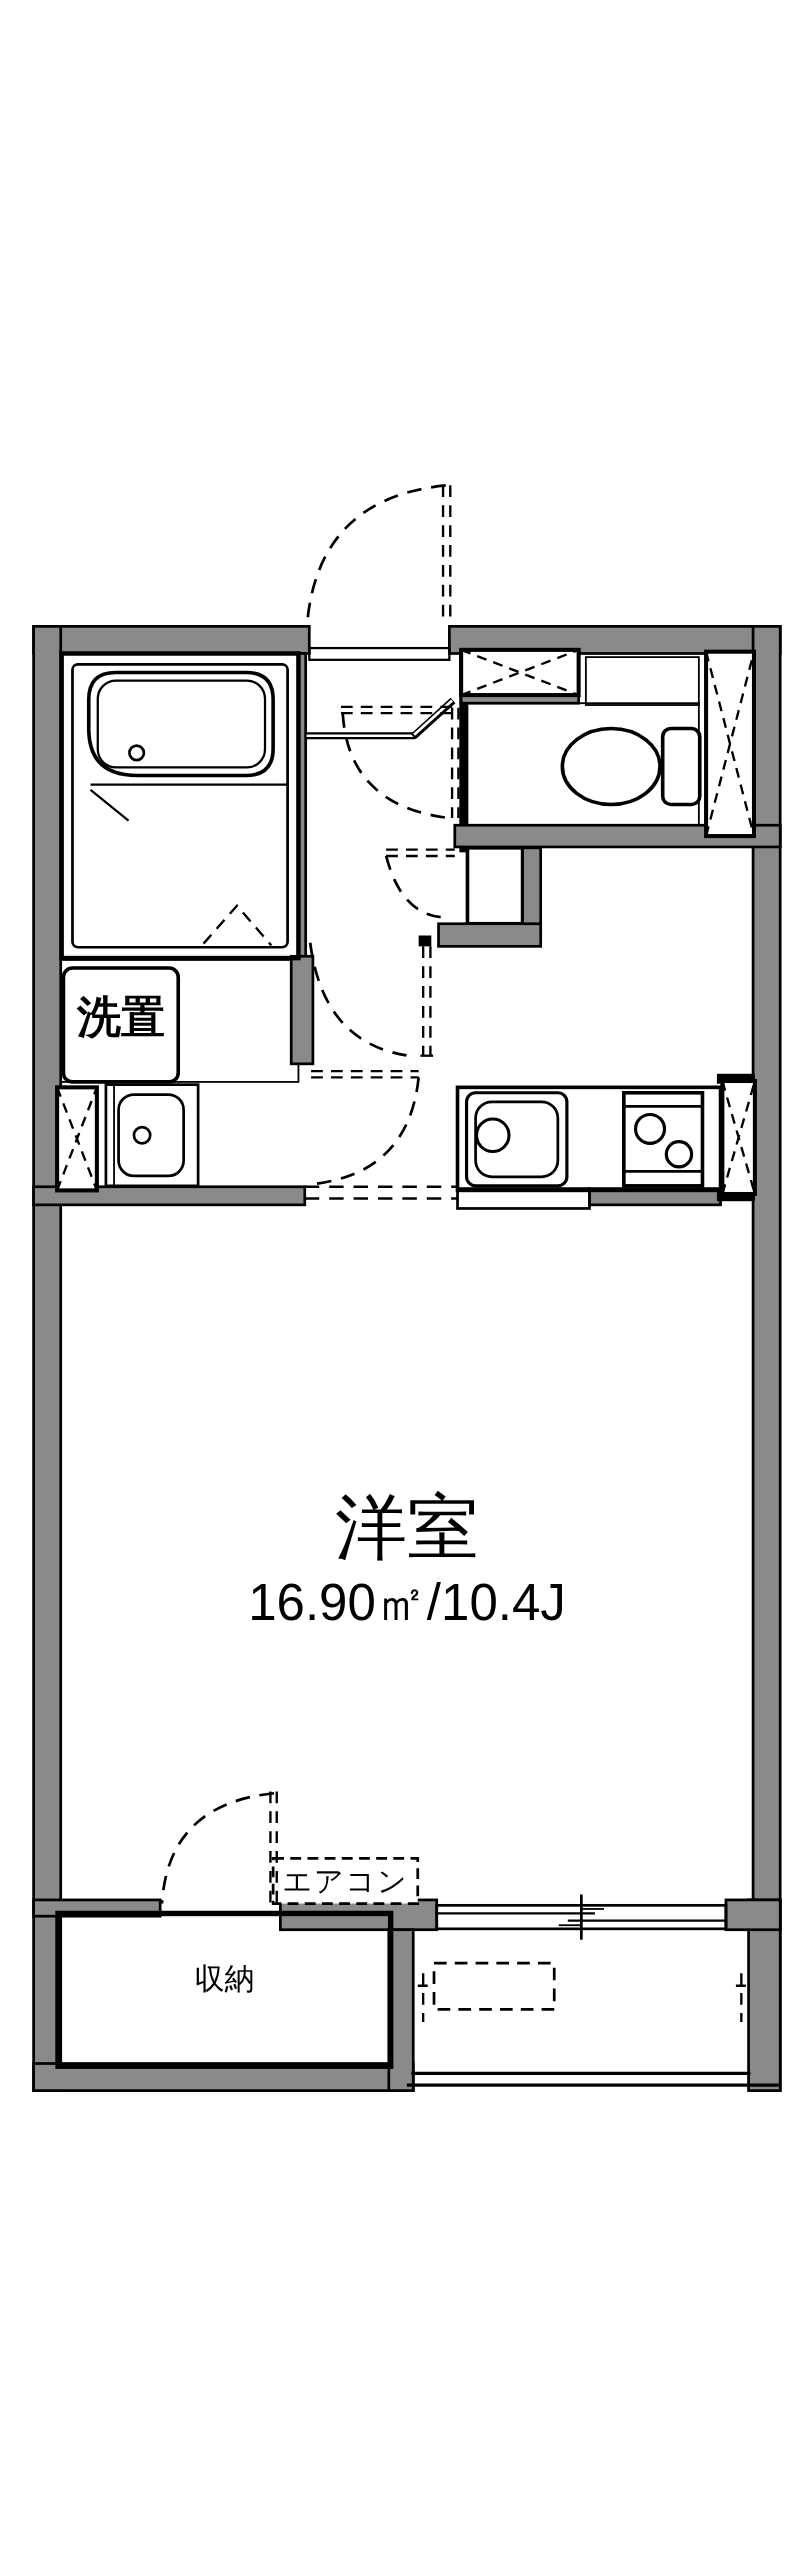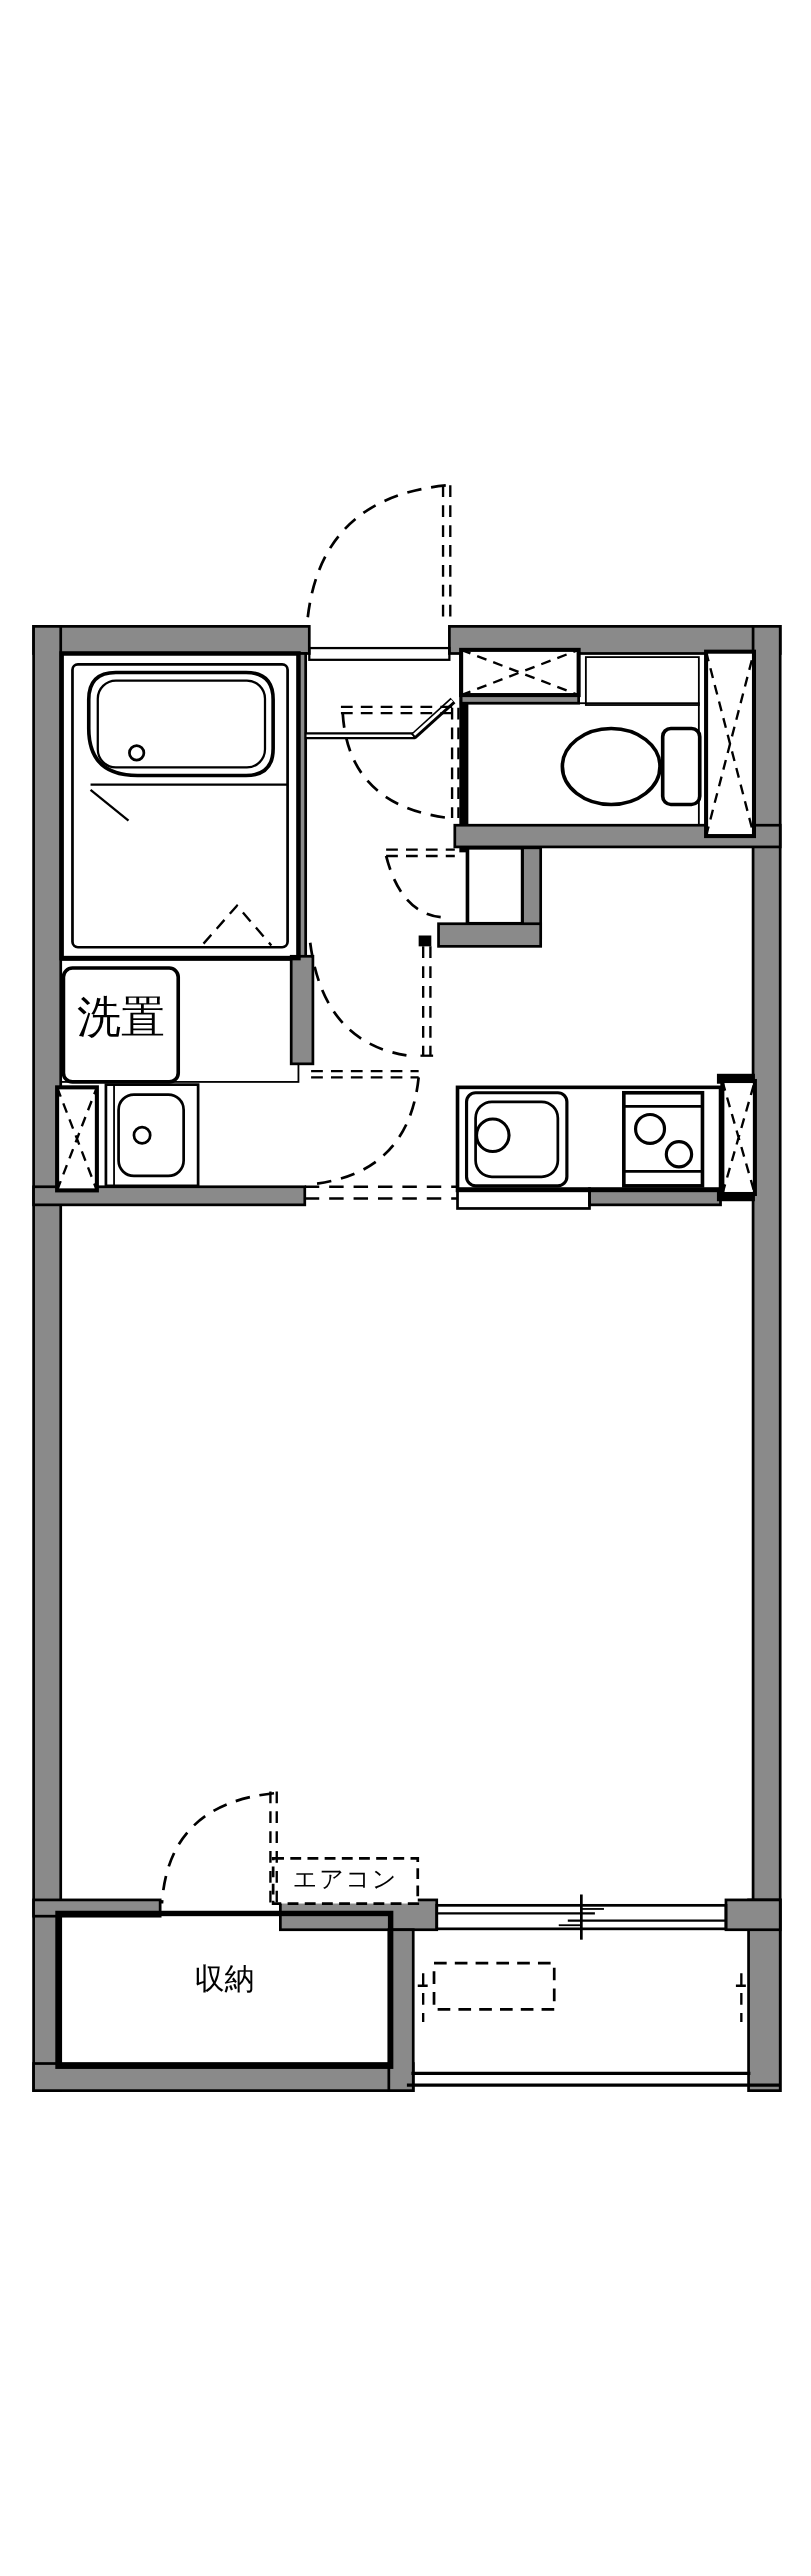--- a/index.html
+++ b/index.html
@@ -13,22 +13,22 @@
   .ln{fill:none;stroke:#000;}
   .frame{stroke:#000;stroke-width:4.5;}
   .dash{fill:none;stroke:#000;stroke-width:3;stroke-dasharray:16 11;}
   .dash2{fill:none;stroke:#000;stroke-width:2.6;stroke-dasharray:13 9;}
   .dashx{fill:none;stroke:#000;stroke-width:2.6;stroke-dasharray:11 8;}
   .label{position:absolute;text-align:center;color:#000;
          font-family:"Liberation Sans","DejaVu Sans",sans-serif;line-height:1.05;}
   #room-label{left:226px;top:1490px;width:362px;font-size:72px;}
   #room-size-label{left:171px;top:1576px;width:472px;font-size:51px;}
   #closet-label{left:134px;top:1963px;width:181px;font-size:30px;}
-  #washer-label{left:48px;top:994px;width:146px;font-size:44px;}
-  #aircon-label{left:273px;top:1866px;width:145px;font-size:24px;letter-spacing:1.8px;}
+  #washer-label{left:48px;top:994px;width:146px;font-size:44px;font-weight:bold;}
+  #aircon-label{left:273px;top:1866px;width:145px;font-size:29px;letter-spacing:1.8px;}
 </style>
 </head>
 <body>
 
 <div id="canvas">
 
 <svg id="plan-svg" width="812" height="2576" viewBox="0 0 898 2850">
 
   <g>
     <rect x="67" y="1062" width="263" height="135" class="blue ln" stroke-width="2"></rect>
@@ -199,18 +199,20 @@
     <rect x="480" y="2172" width="133" height="51" fill="none" stroke="#000" stroke-width="3" stroke-dasharray="14 9"></rect>
     <path class="dash2" d="M468,2183 L468,2237 M462,2197 L473,2197"></path>
     <path class="dash2" d="M820,2183 L820,2237 M814,2197 L825,2197"></path>
     <g>
       <line x1="455" y1="2294" x2="830" y2="2294" class="ln" stroke-width="3.5"></line>
       <line x1="450" y1="2307" x2="863" y2="2307" class="ln" stroke-width="3.5"></line>
     </g>
   </g>
 </svg>
 
+<div class="label" id="room-label">洋室</div>
+<div class="label" id="room-size-label">16.90㎡/10.4J</div>
 <div class="label" id="closet-label">収納</div>
 <div class="label" id="washer-label">洗置</div>
 <div class="label" id="aircon-label">エアコン</div>
 
 </div>
 
 
 </body></html>

